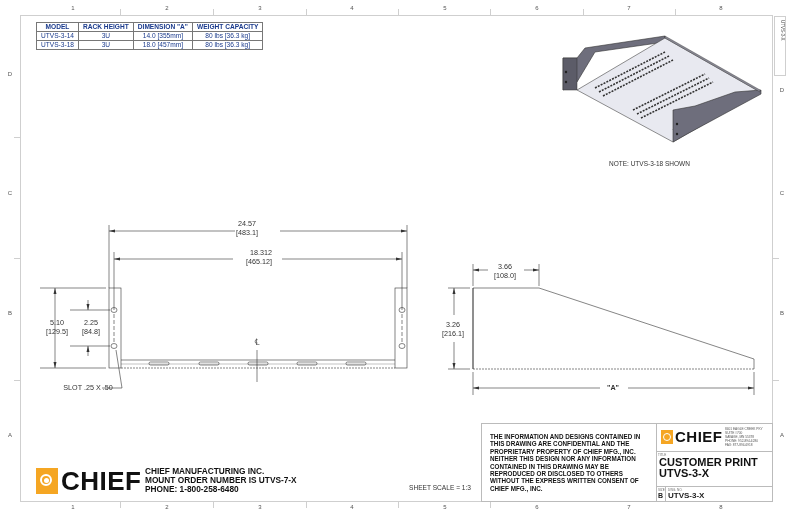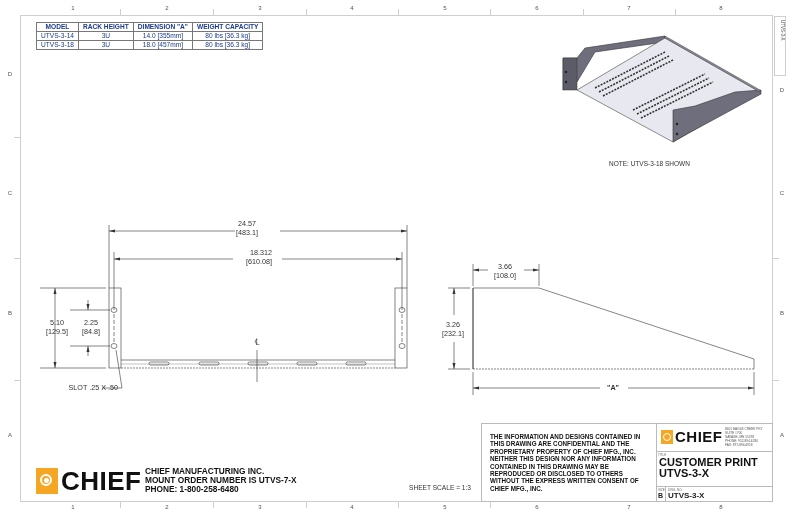--- a/index.html
+++ b/index.html
@@ -191,32 +191,32 @@
     <polygon points="48,100 46.5,94 49.5,94"></polygon>
     <polygon points="48,136 46.5,142 49.5,142"></polygon>
   </g>
 </svg>
 <div class="dim" style="left:222px;top:219px;width:50px;">
   <div>24.57</div>
   <div>[483.1]</div>
 </div>
 <div class="dim" style="left:222px;top:248px;width:50px;text-align:right;">
   <div>18.312</div>
-  <div>[610.08]</div>
+  <div>[465.12]</div>
 </div>
 <div class="dim" style="left:42px;top:318px;width:30px;">
   <div>5.10</div>
   <div>[129.5]</div>
 </div>
 <div class="dim" style="left:76px;top:318px;width:30px;">
   <div>2.25</div>
   <div>[84.8]</div>
 </div>
 <div class="dim" style="left:250px;top:338px;width:14px;font-size:9px;">℄</div>
-<div class="dim" style="left:58px;top:383px;width:60px;text-align:right;">SLOT .25 X .50</div>
+<div class="dim" style="left:58px;top:383px;width:60px;text-align:center;">SLOT .25 X .50</div>
 
 <svg class="abs" style="left:430px;top:250px;" width="350" height="150" viewBox="0 0 350 150">
   <g stroke="#333" stroke-width="0.6" fill="none">
     <line x1="43" y1="38" x2="43" y2="119" stroke-width="1.1"></line>
     <line x1="43" y1="38" x2="109" y2="38"></line>
     <line x1="109" y1="38" x2="324" y2="109"></line>
     <line x1="324" y1="109" x2="324" y2="119"></line>
     <line x1="43" y1="119" x2="324" y2="119" stroke-dasharray="2 1"></line>
 
     <line x1="43" y1="14" x2="43" y2="36"></line>
@@ -242,21 +242,21 @@
     <polygon points="43,138 49,136.5 49,139.5"></polygon>
     <polygon points="324,138 318,136.5 318,139.5"></polygon>
   </g>
 </svg>
 <div class="dim" style="left:480px;top:262px;width:50px;">
   <div>3.66</div>
   <div>[108.0]</div>
 </div>
 <div class="dim" style="left:438px;top:320px;width:30px;">
   <div>3.26</div>
-  <div>[232.1]</div>
+  <div>[216.1]</div>
 </div>
 <div class="dim" style="left:598px;top:383px;width:30px;font-weight:bold;">"A"</div>
 
 <div class="chief-logo" style="left:36px;top:468px;">
   <div class="chief-mark" style="width:22px;height:26px;margin-right:3px;">
     <div style="position:absolute;left:4px;top:6px;width:12px;height:12px;border-radius:50%;border:2px solid #fff;box-sizing:border-box;"></div>
     <div style="position:absolute;left:8px;top:10px;width:5px;height:5px;border-radius:50%;background:#fff;"></div>
   </div>
   <div class="chief-word" style="font-size:26px;line-height:26px;">CHIEF</div>
 </div>

